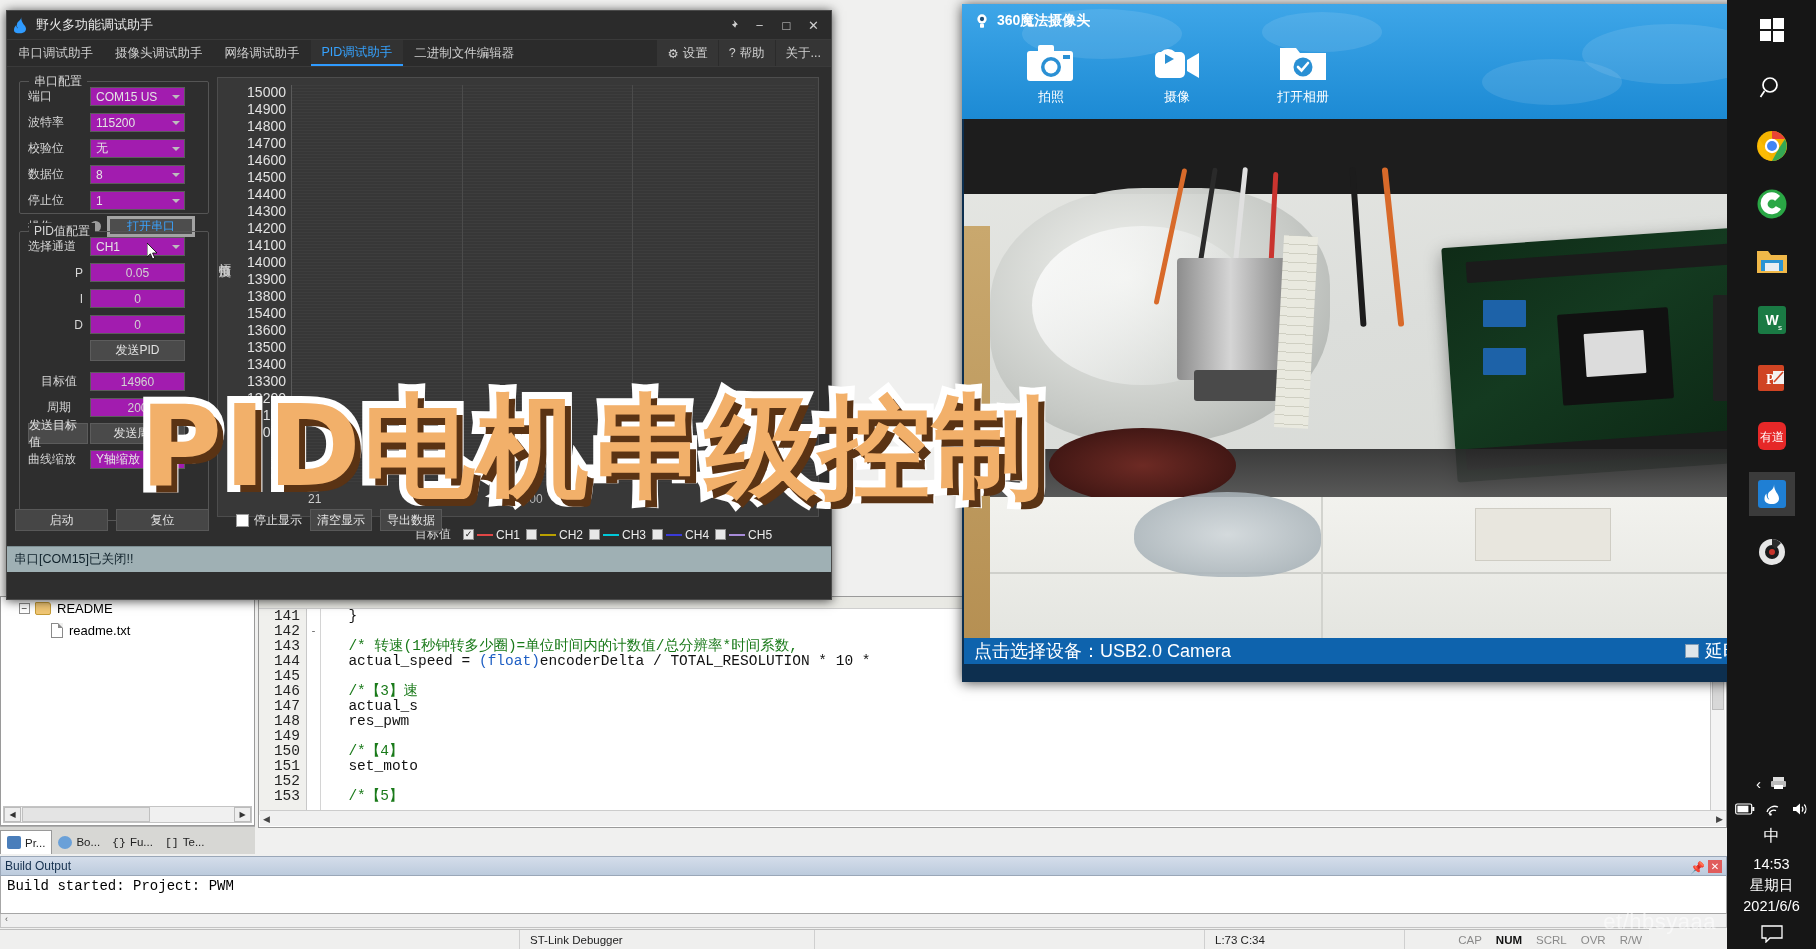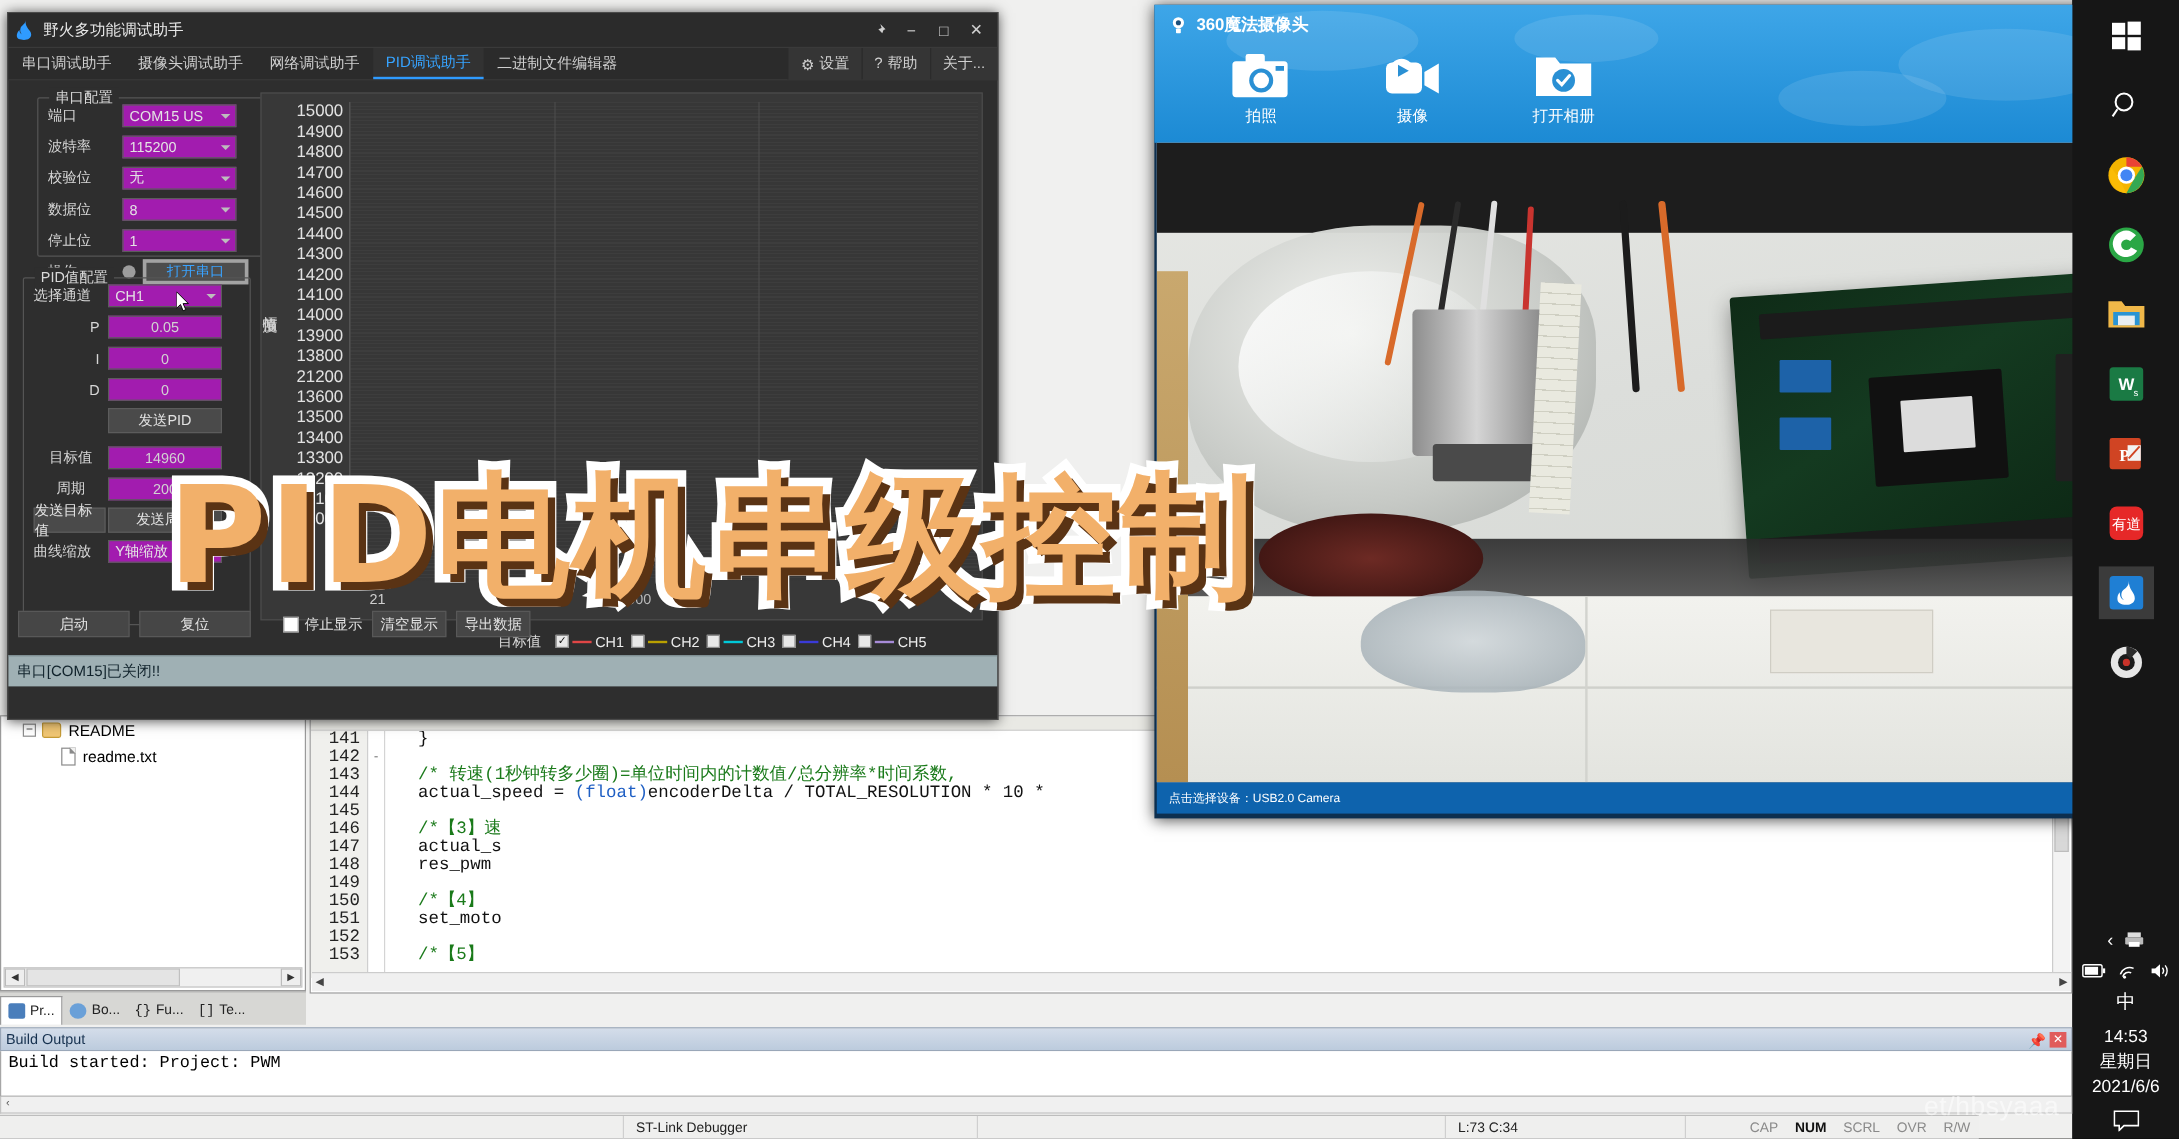--- a/index.html
+++ b/index.html
@@ -123,21 +123,21 @@
   .app-tools { margin-left:auto; display:flex; align-items:stretch; }
   .atool { padding:0 10px; display:flex;align-items:center;gap:4px;color:#d0d0d0;font-size:12.5px;background:#353535;border-left:1px solid #2b2b2b;}
 
   .app-body { position:relative; height:505px; }
 
   .panel { position:absolute; border:1px solid #555; border-radius:2px; }
   .panel-legend {
     position:absolute; top:-9px; left:9px; background:#2e2e2e; padding:0 5px;
     font-size:12px; color:#d8d8d8;
   }
-  .p-serial { left:24px; top:14px; width:190px; height:133px;}
+  .p-serial { left:12px; top:14px; width:190px; height:133px;}
   .p-pid    { left:12px; top:164px; width:190px; height:290px;}
 
   .frow { display:flex; align-items:center; height:23px; margin:3px 0 0 8px; }
   .flbl { width:62px; font-size:12px; color:#d6d6d6;}
   .flbl.r { width:62px; text-align:right; padding-right:7px;}
   .fctl {
     width:95px; height:19px; background:#a21caf; border:1px solid #5c5c5c;
     display:flex;align-items:center; padding:0 5px; font-size:12px; color:#e4e4e4; position:relative;
   }
   .fctl.input { justify-content:center; color:#d2d2d2;}
@@ -191,22 +191,22 @@
          box-shadow:0 1px 12px rgba(0,0,0,.7);}
   .cam-hdr { height:115px; background:linear-gradient(#3ea6e8,#1c8ad4); position:relative; overflow:hidden;}
   .cam-hdr .cloud { position:absolute; border-radius:50%; background:rgba(255,255,255,.10);}
   .cam-title { position:absolute; left:12px; top:8px; display:flex; align-items:center; gap:7px; color:#fff; font-size:14px; font-weight:bold;}
   .cam-wbtns { position:absolute; right:0; top:0; display:flex;}
   .cam-wbtn { width:42px;height:27px;display:flex;align-items:center;justify-content:center;color:#fff;font-size:14px;}
   .cam-actions { position:absolute; left:46px; top:38px; display:flex; gap:40px;}
   .cam-act { width:86px; display:flex; flex-direction:column; align-items:center; gap:4px; color:#fff; font-size:13px;}
   .cam-view { position:absolute; left:2px; top:115px; width:851px; height:533px; overflow:hidden;
               background:#cfd3d0;}
-  .cam-foot { position:absolute; left:2px; bottom:4px; width:851px; height:26px; background:#0e63ad;
-              display:flex;align-items:center;padding:0 10px;color:#fff;font-size:10px;}
+  .cam-foot { position:absolute; left:2px; bottom:18px; width:851px; height:26px; background:#0e63ad;
+              display:flex;align-items:center;padding:0 10px;color:#fff;font-size:18px;}
   .cam-foot-r { margin-left:auto; display:flex; align-items:center; gap:6px;}
   .chk-l { width:14px;height:14px;background:#dfe6ea;border:1px solid #7e9bb5;}
 
   
   .photo { position:absolute; inset:0; }
   .pb { position:absolute; }
 
   
   .taskbar { position:absolute; right:0; top:0; width:89px; height:949px; background:#161616; }
   .tb-items { padding-top:8px; display:flex; flex-direction:column; align-items:center; gap:14px; }
@@ -481,21 +481,21 @@
             <div>14700</div>
             <div>14600</div>
             <div>14500</div>
             <div>14400</div>
             <div>14300</div>
             <div>14200</div>
             <div>14100</div>
             <div>14000</div>
             <div>13900</div>
             <div>13800</div>
-            <div>21200</div>
+            <div>15400</div>
             <div>13600</div>
             <div>13500</div>
             <div>13400</div>
             <div>13300</div>
             <div>13200</div>
             <div>13100</div>
             <div>13000</div>
           </div>
         <div class="plot">
           <span class="vgrid" style="left:170px"></span>

